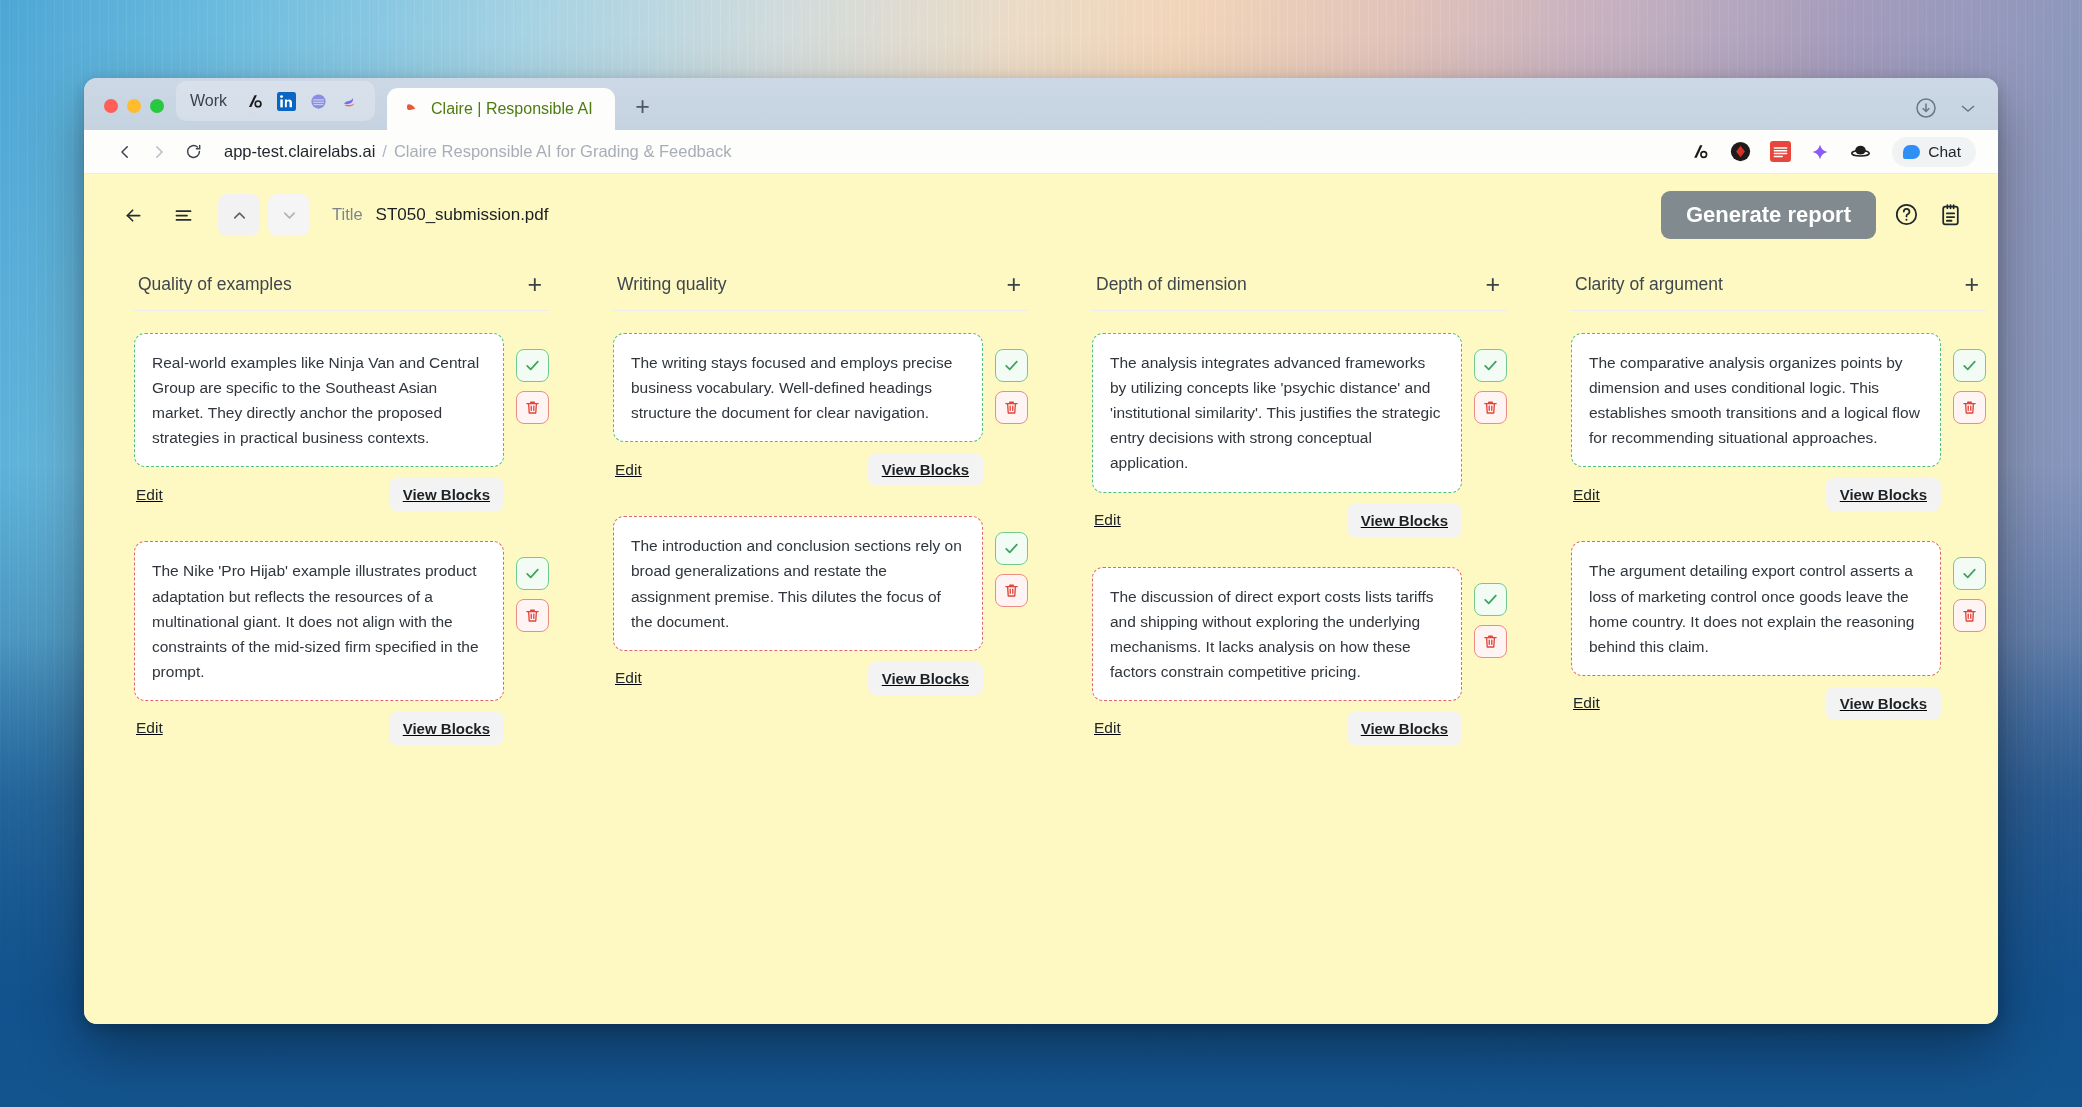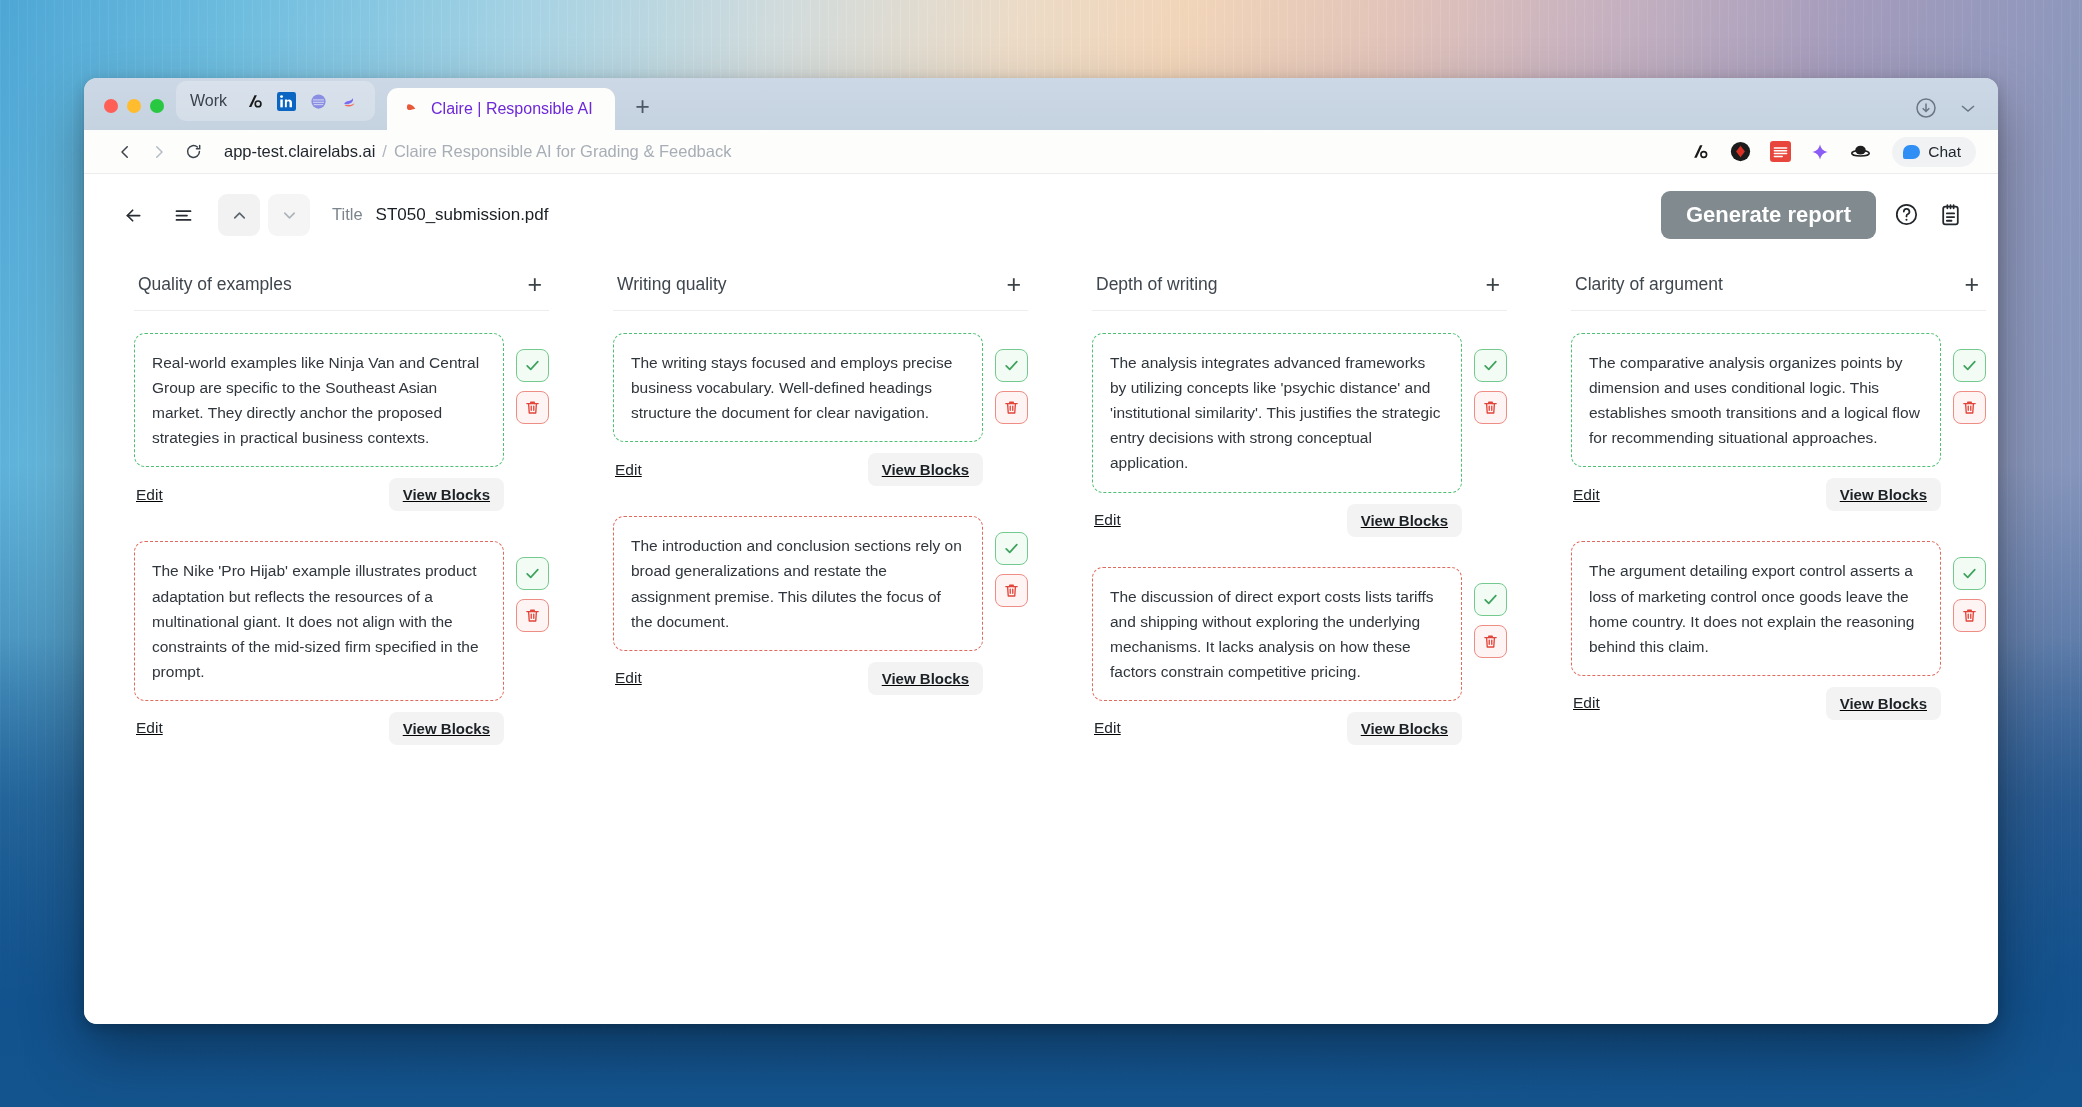--- a/index.html
+++ b/index.html
@@ -124,21 +124,21 @@
     height: 42px;
     padding: 0 22px 0 17px;
     margin-left: 12px;
     background: #fdfdfc;
     border-radius: 11px 11px 0 0;
     min-width: 198px;
   }
   .tab .favicon { width: 16px; height: 16px; flex: none; }
   .tab .tablabel {
     font-size: 16px;
-    color: #6d28d9;
+    color: #4d7c0f;
     white-space: nowrap;
     overflow: hidden;
     text-overflow: clip;
   }
   .newtab {
     width: 36px; height: 36px;
     margin: 0 0 6px 10px;
     display: flex; align-items: center; justify-content: center;
     color: #4c5864;
     font-size: 25px;
@@ -204,21 +204,21 @@
   .chatbubble {
     width: 17px; height: 14px;
     background: #2f8ff5;
     border-radius: 7px 7px 7px 2px;
     flex: none;
   }
 
   
   .viewport {
     height: calc(946px - 52px - 44px);
-    background: #ffffff;
+    background: #fef9c3;
     overflow: hidden;
     position: relative;
   }
 
   
   .appheader {
     display: flex;
     align-items: center;
     padding: 17px 34px 17px 28px;
     gap: 0;
@@ -635,21 +635,21 @@
                 </div>
               </div>
               <div class="cardfoot">
                 <span class="editlink">Edit</span>
                 <span class="viewblocks">View Blocks</span>
               </div>
             </div>
           </div>
           <div class="column">
             <div class="col-head">
-              <span class="col-title">Depth of writing</span>
+              <span class="col-title">Depth of dimension</span>
               <span class="col-add">+</span>
             </div>
             <div class="cardgroup">
               <div class="cardrow">
                 <div class="card good">The analysis integrates advanced frameworks by utilizing concepts like 'psychic distance' and 'institutional similarity'. This justifies the strategic entry decisions with strong conceptual application.</div>
                 <div class="cardactions">
                   <span class="actbtn approve">
                     <svg width="17" height="17" viewBox="0 0 24 24" fill="none" stroke="currentColor" stroke-width="2.4" stroke-linecap="round" stroke-linejoin="round">
                       <path d="M4.5 12.5l5 5 10-11"></path>
                     </svg>

